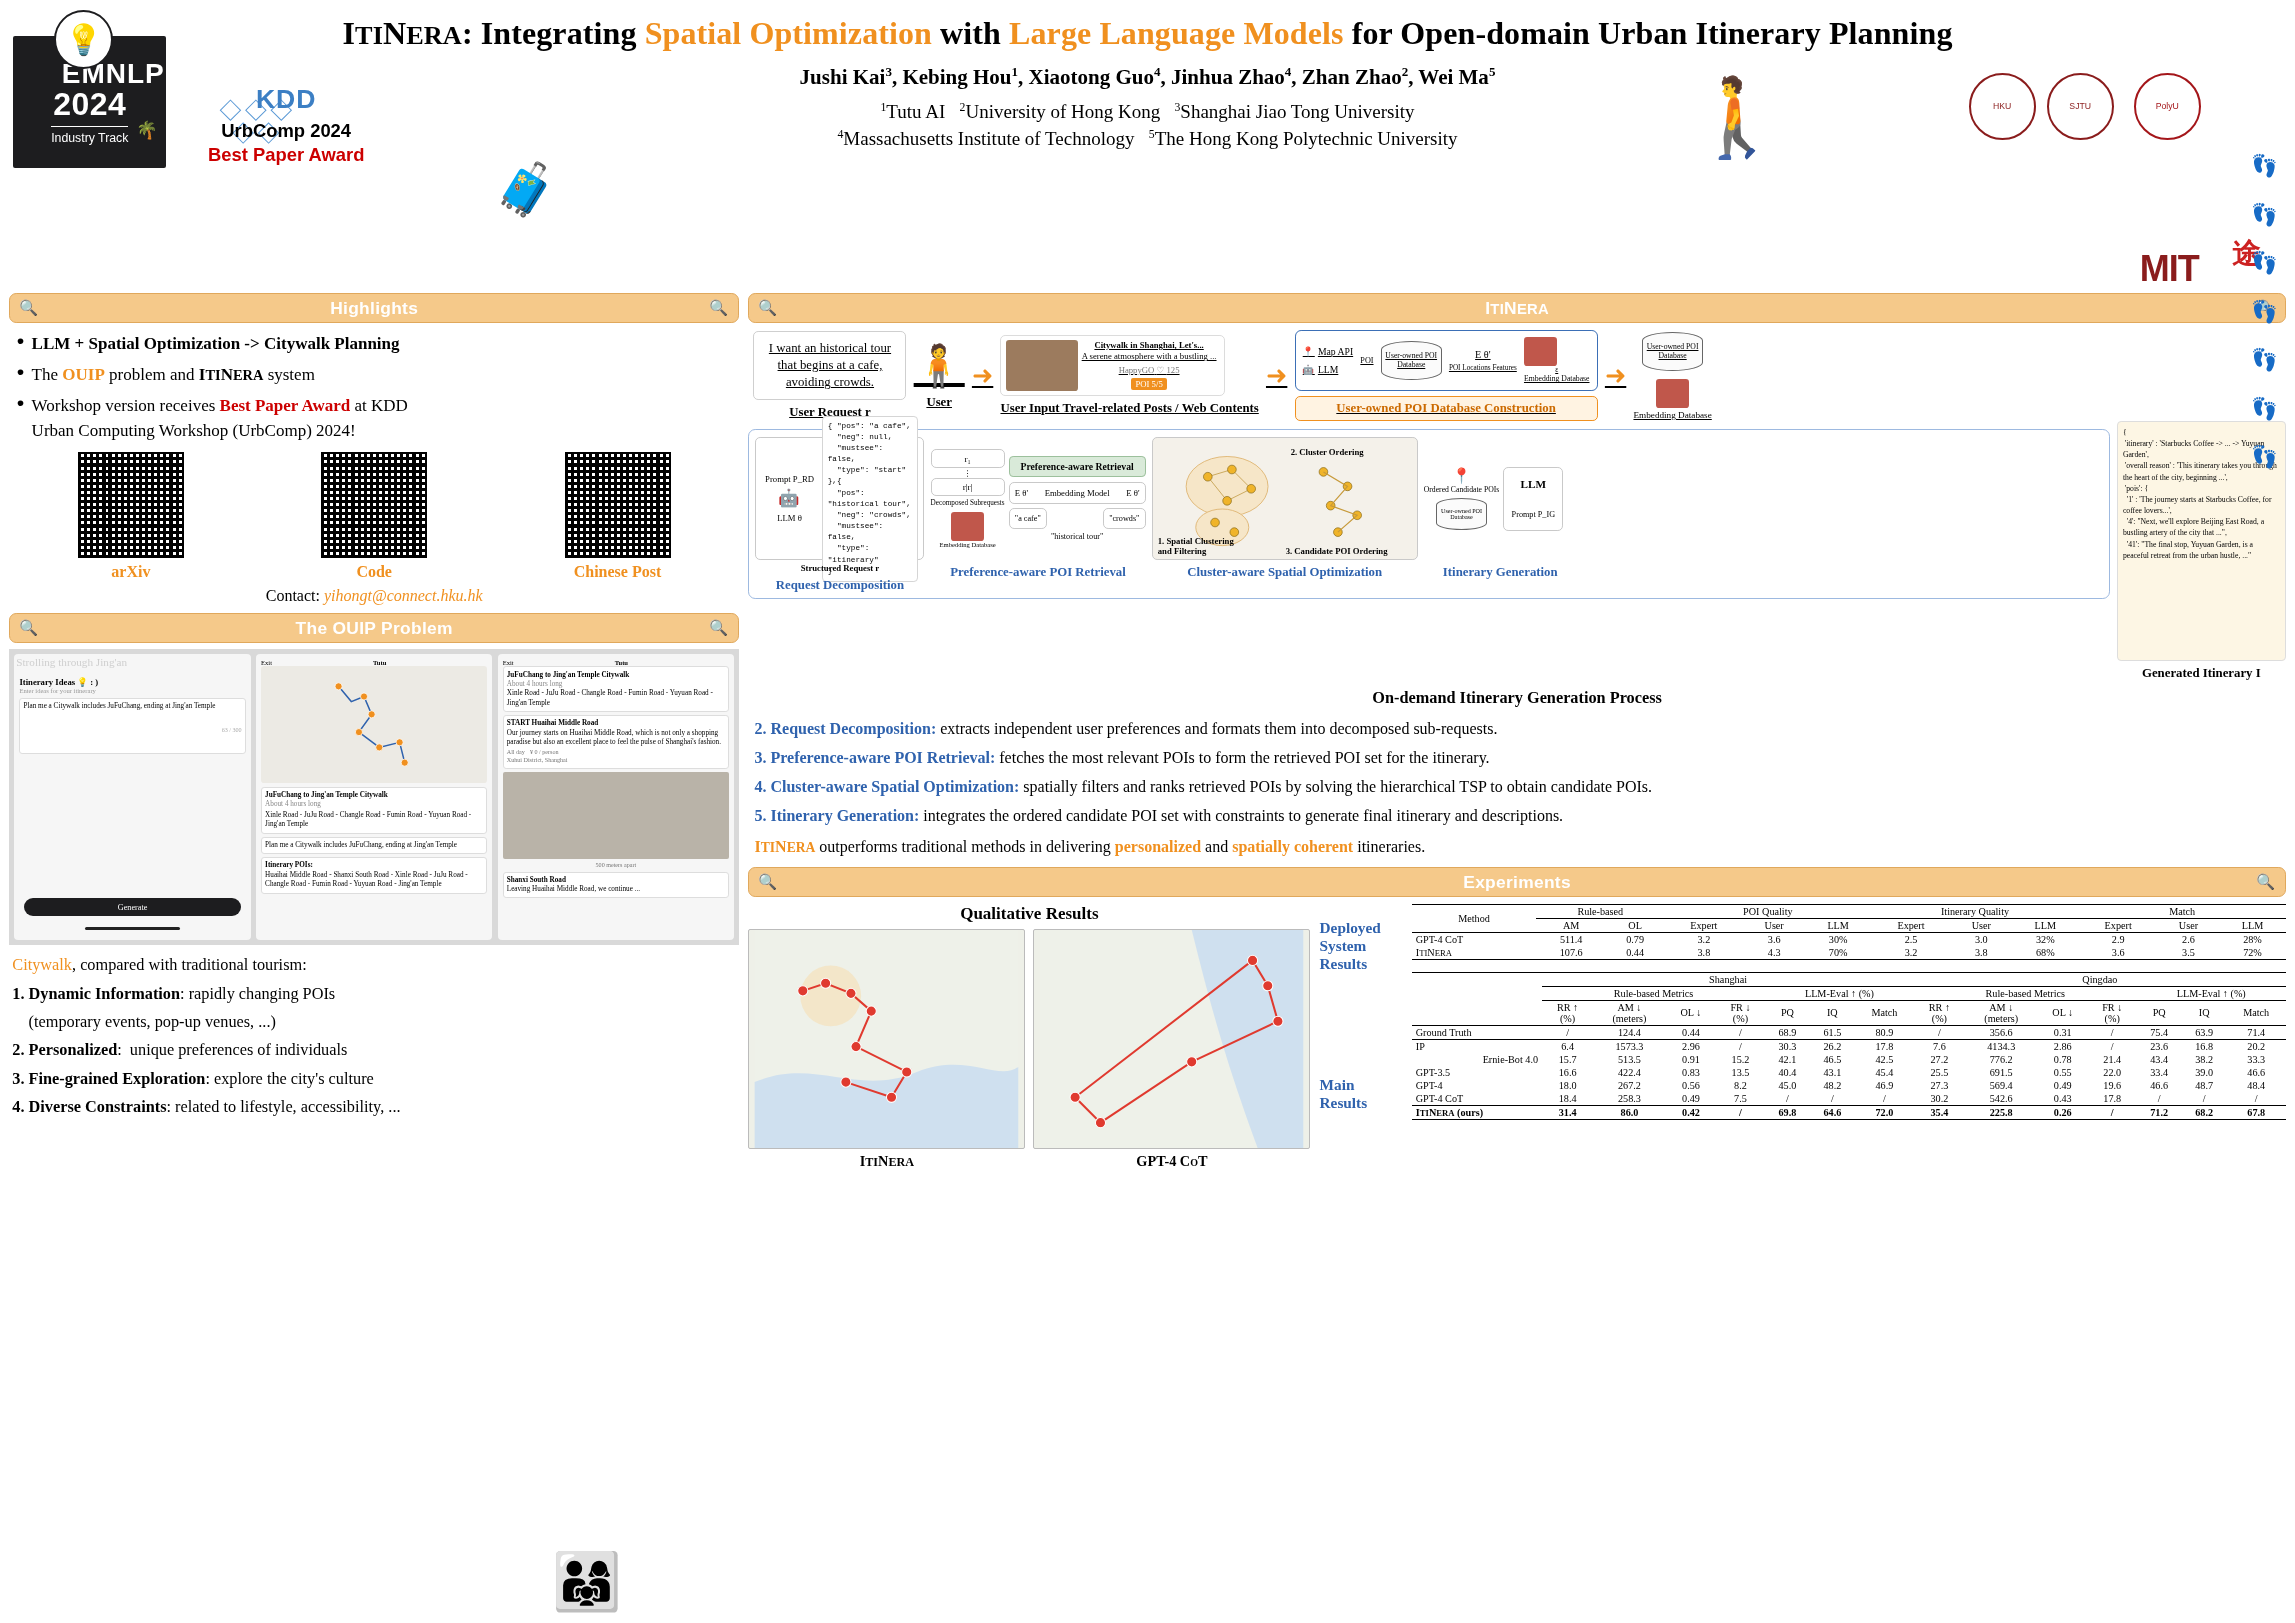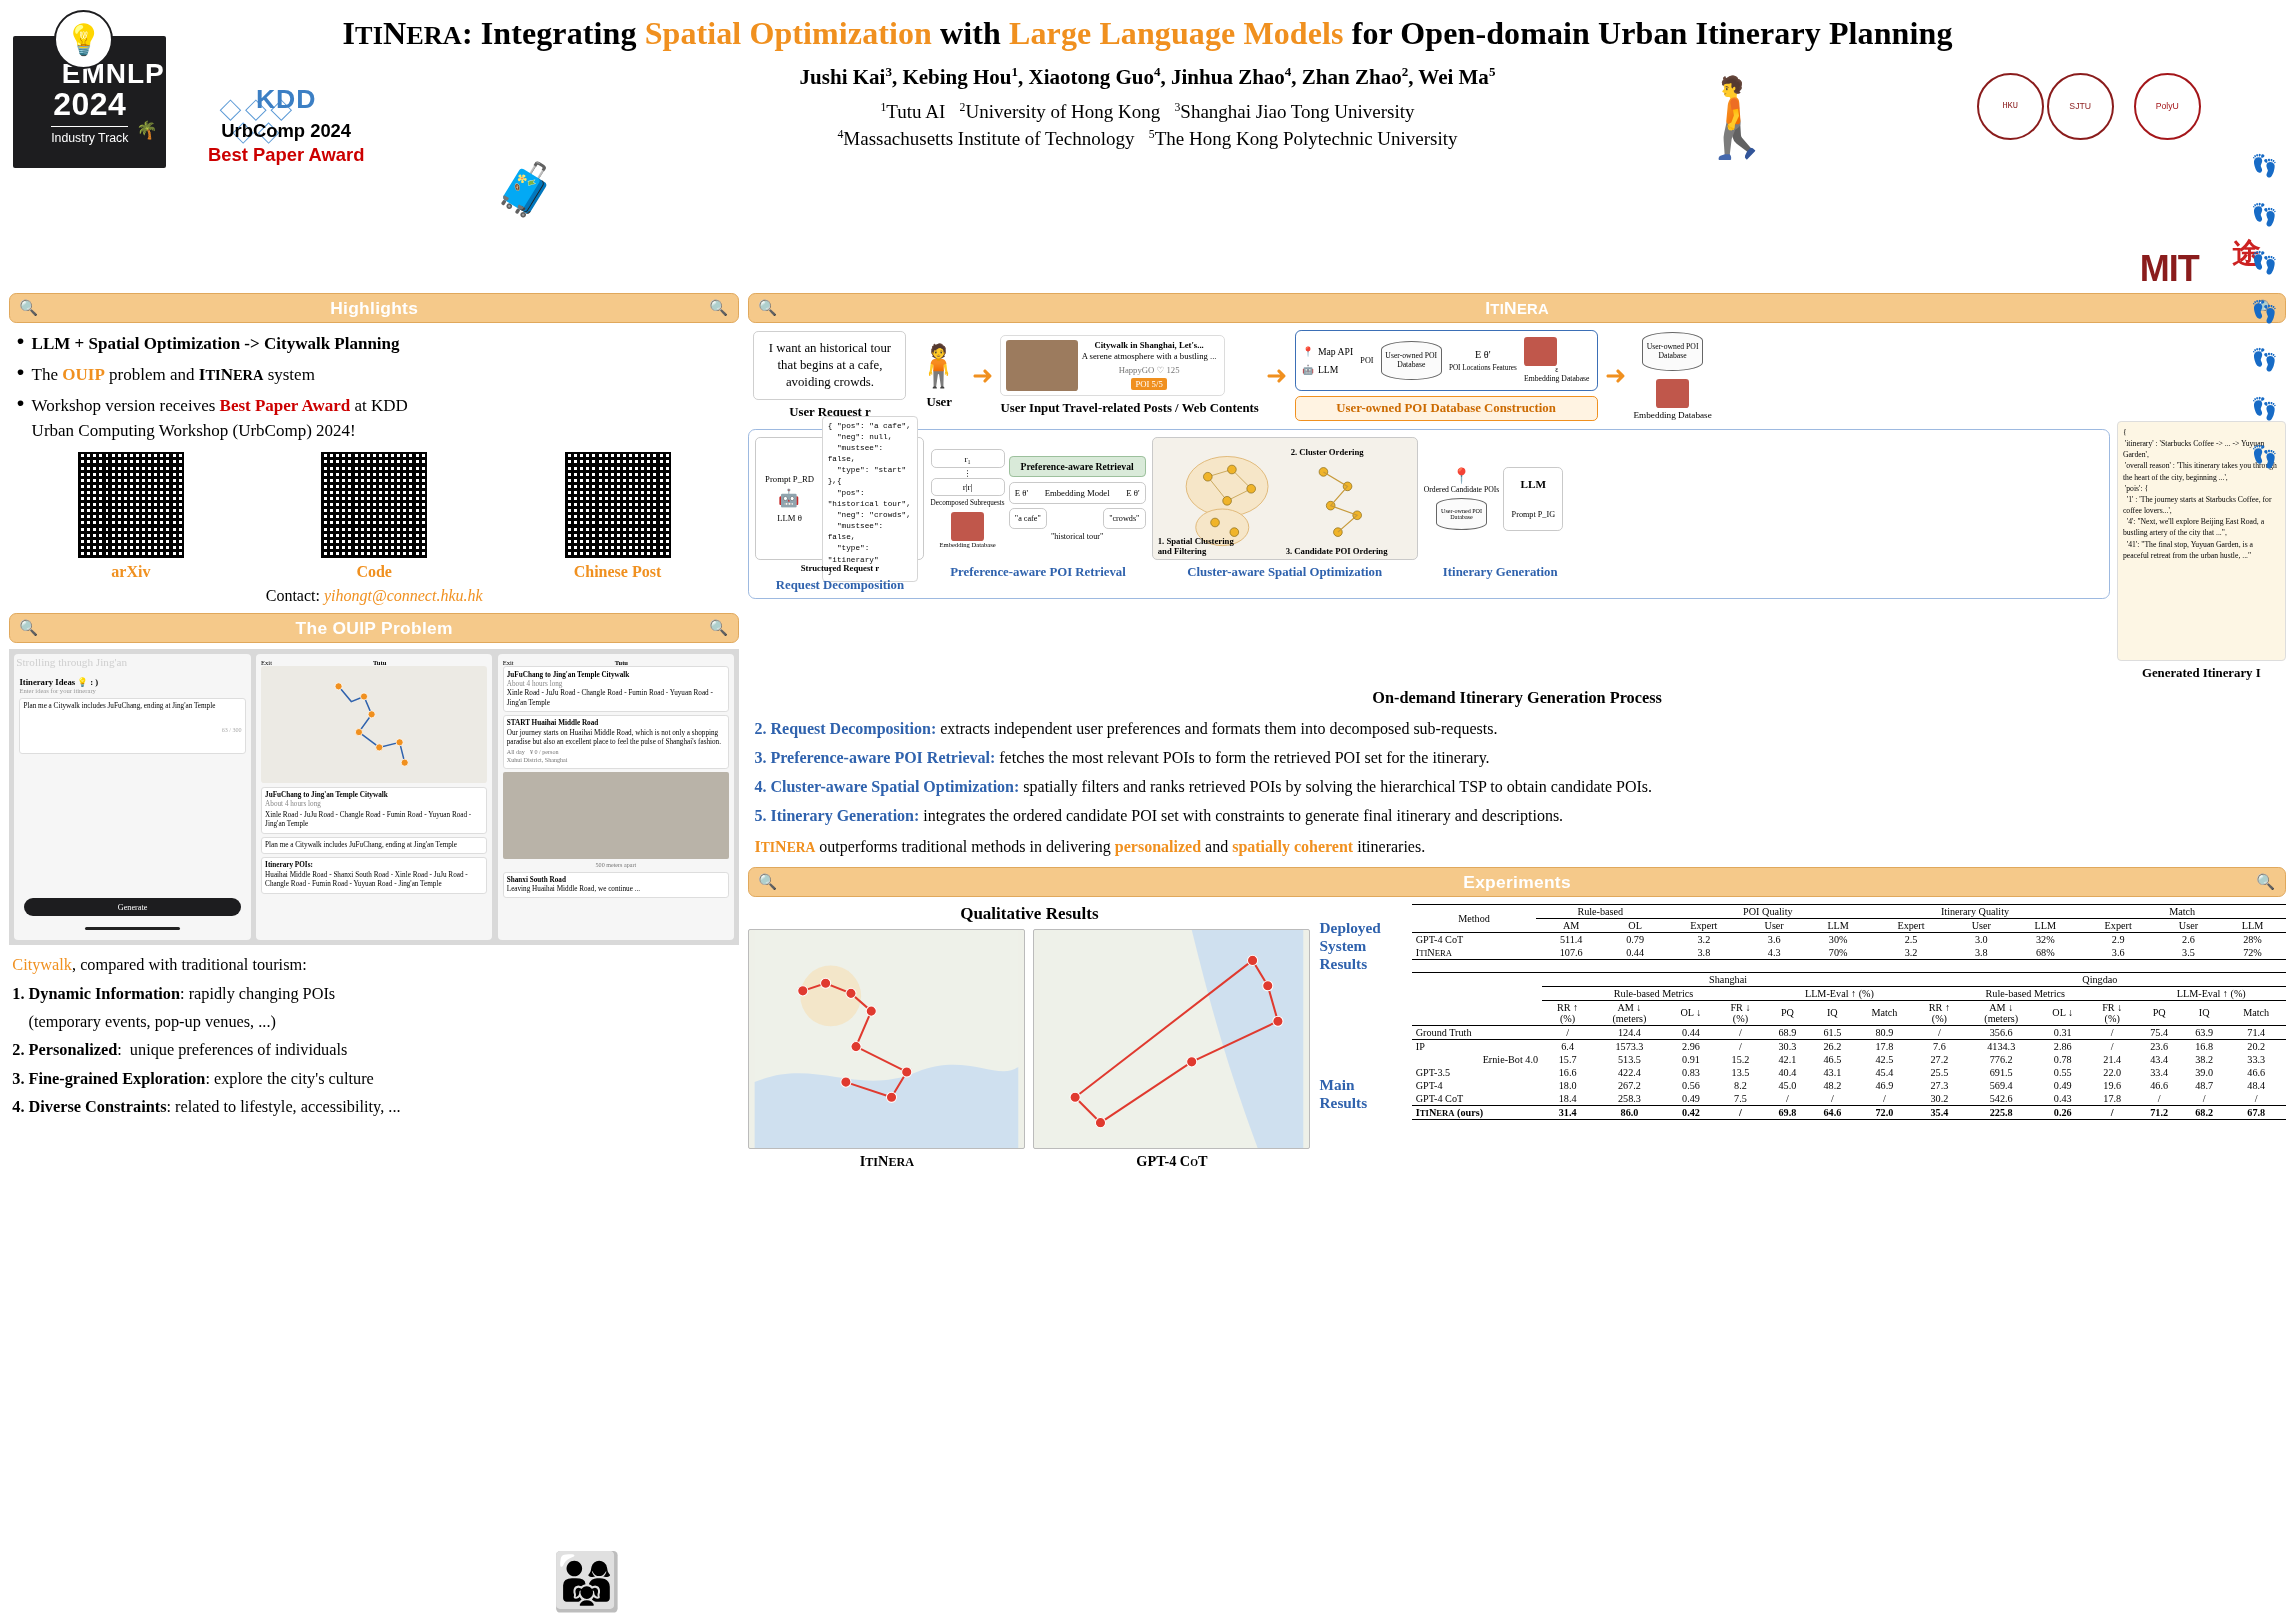--- a/index.html
+++ b/index.html
@@ -152,21 +152,21 @@
   .phone { background: #f6f6f6; border-radius: 4.1px; flex: 1; padding: 5.1px; font-size: 7.7px; overflow: hidden; position: relative; }
   .ph-box { background:#fff; border:0.5px solid #ddd; border-radius:3.1px; padding:3.1px; margin-bottom:3.1px; font-size:7.2px; line-height:1.3; }
   .ph-map { background:#eceae4; height: 117px; border-radius: 3.1px; position: relative; margin-bottom:3.1px; }
   .ph-img { background:#b9b3a8; height: 87px; border-radius: 2px; margin: 3.1px 0; }
   .ph-btn { background:#1d1d1f; color:#fff; border-radius:9.2px; text-align:center; padding:4.1px; font-size:8.2px; margin-top:5.1px; }
 
   .ouip-text { padding: 8.2px 5.1px 0 3.1px; font-size: 16.3px; line-height: 1.52; }
   .ouip-text p { margin-bottom: 3.6px; }
 
   
-  .pipe { background:#fff; padding: 7.2px 5.1px 0 5.1px; }
+  .pipe { background:#fff; padding: 7.2px 5.1px 0 5.1px; text-decoration: underline; }
   .pipe-row1 { display:flex; align-items:center; gap: 7.2px; }
   .bubble {
     background:#fff; border:1px solid #cfcfcf; border-radius:5.1px;
     padding:7.2px 8.2px; font-size:12.8px; line-height:1.35; width: 153px;
   }
   .cap { text-align:center; font-size:12.8px; font-weight:bold; margin-top:5.1px; }
   .arrow-o { color:#f0901f; font-size:25.5px; }
   .post-card { width: 225px; border:1px solid #dcdcdc; border-radius:5.1px; background:#fff; display:flex; gap:4.1px; padding:4.1px; }
   .post-thumb { width:72px; height:51px; background:#9c7b5e; border-radius:3.1px; }
   .post-txt { font-size: 8.7px; line-height:1.3; }
@@ -236,21 +236,21 @@
     <div class="kdd">
       <div class="kddlogo">KDD</div>
       <div class="l1">UrbComp 2024</div>
       <div class="l2">Best Paper Award</div>
     </div>
 
     <div class="traveler" style="left:485px; top:153px;">🧳</div>
     <div class="traveler" style="right:501px; top:66px; font-size:77px;">🚶</div>
 
     <div class="unilogos">
-      <div class="logo-circ" style="left:22px; top:5.1px;font-family:Liberation Mono, monospace;">HKU</div>
+      <div class="logo-circ" style="left:14px; top:5.1px;">HKU</div>
       <div class="logo-circ" style="left:92px; top:5.1px;">SJTU</div>
       <div class="logo-circ" style="left:179px; top:5.1px; border-color:#a4161a; color:#a4161a;">PolyU</div>
     </div>
     <div class="mit">MIT</div>
     <div class="tutu-logo">途</div>
 
     <div class="title-line">
       <span class="sc">I<span style="font-size:.82em">TI</span>N<span style="font-size:.82em">ERA</span></span><span>: Integrating </span><span class="orange">Spatial Optimization</span><span> with </span><span class="orange">Large Language Models</span><span> for Open-domain Urban Itinerary Planning</span>
     </div>
 

